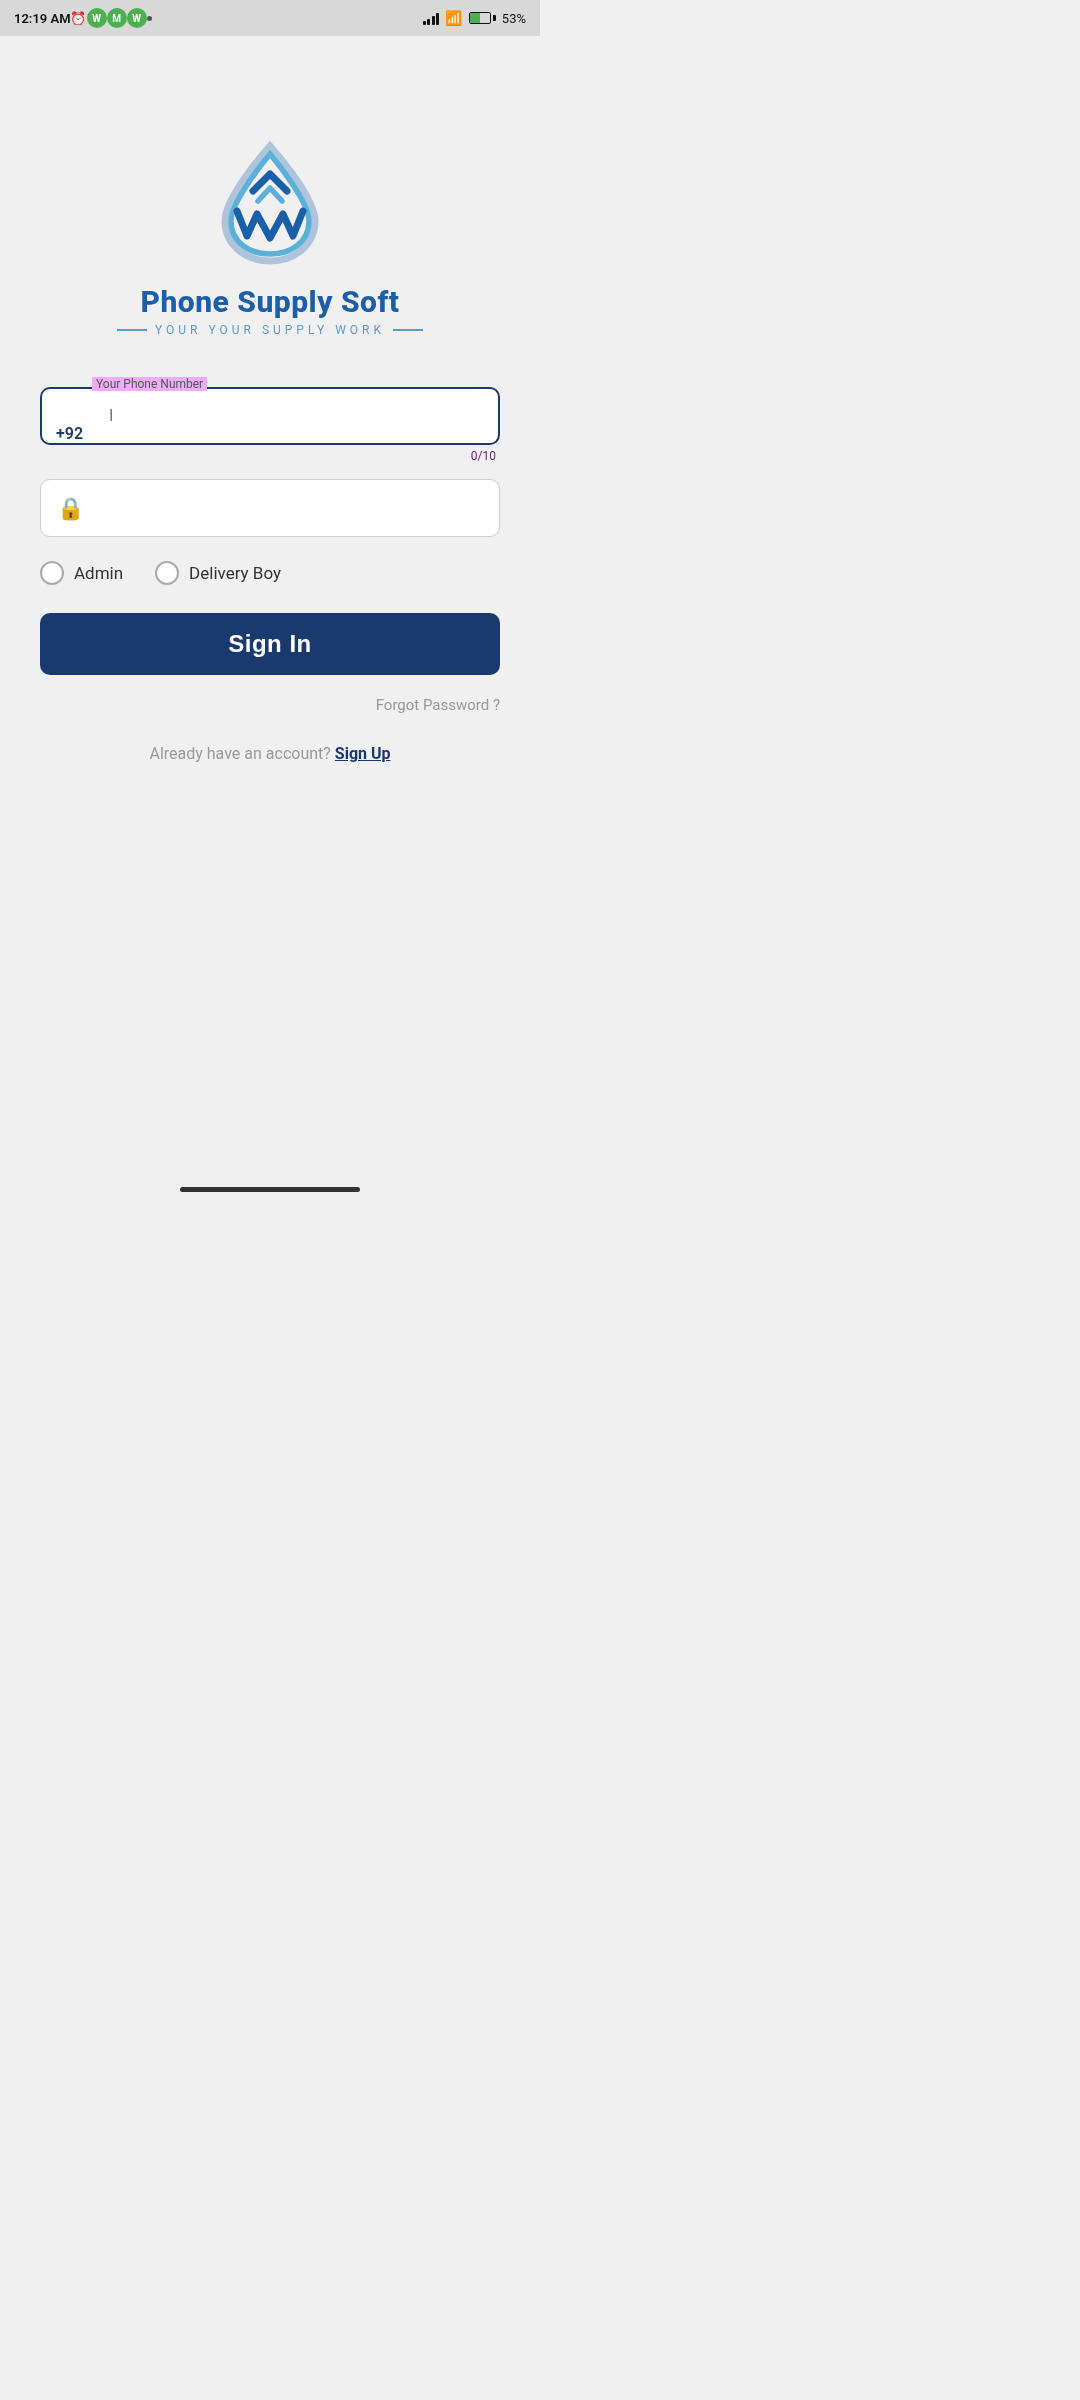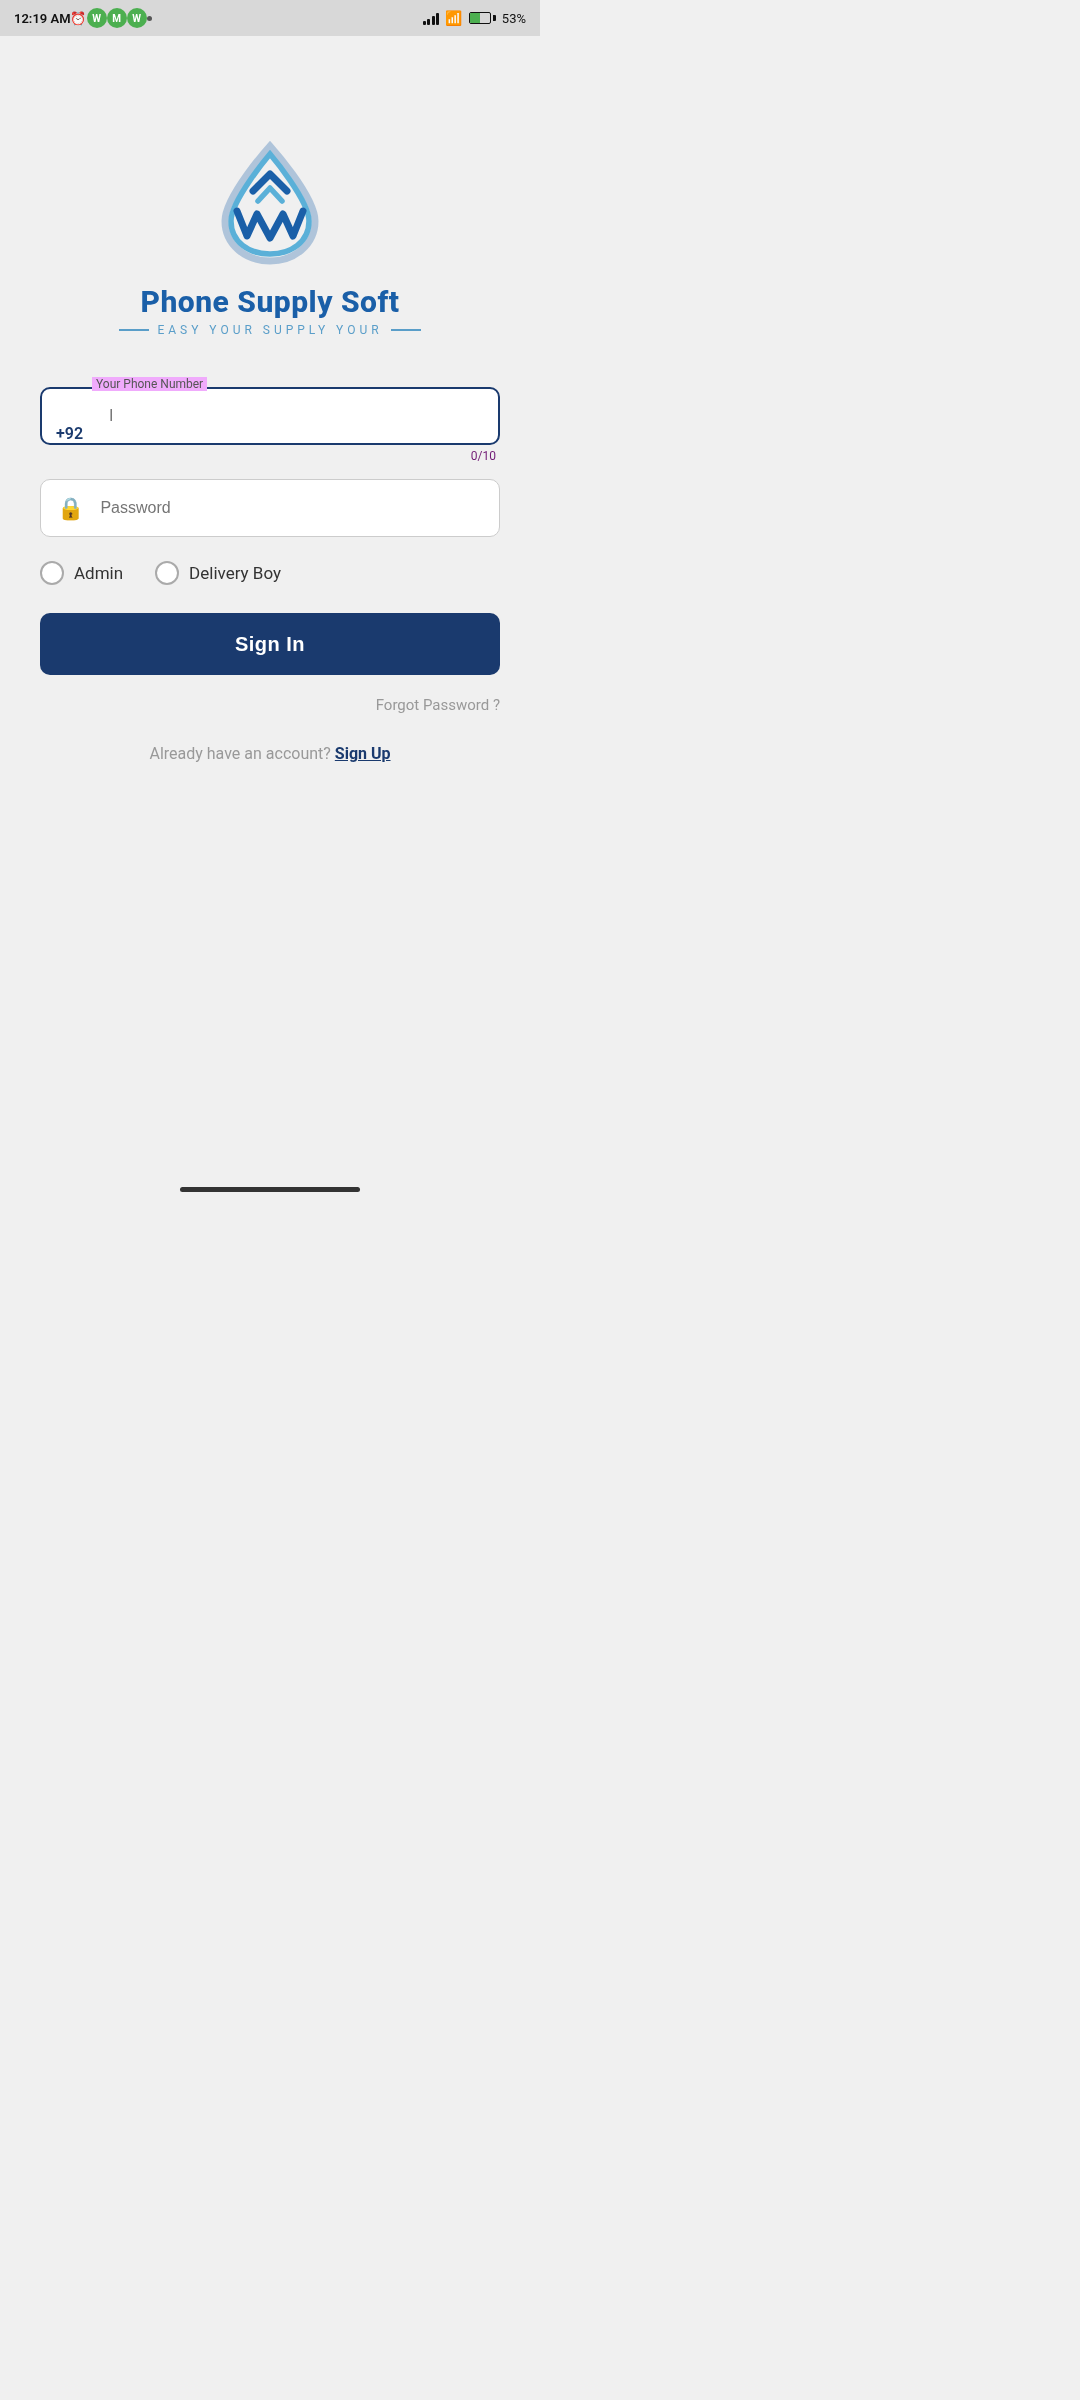--- a/index.html
+++ b/index.html
@@ -278,21 +278,21 @@
       font-size: 17px;
       color: #333;
     }
 
     
     .sign-in-btn {
       width: 100%;
       height: 62px;
       background-color: #1a3a6e;
       color: white;
-      font-size: 20px;
+      font-size: 24px;
       font-weight: 600;
       border: none;
       border-radius: 10px;
       cursor: pointer;
       margin-bottom: 20px;
       letter-spacing: 0.5px;
     }
 
     .forgot-password {
       text-align: right;
@@ -372,42 +372,41 @@
 
       <polyline points="32,75 42,100 52,78 65,102 78,78 88,100 98,75" fill="none" stroke="#1a5fa8" stroke-width="7" stroke-linecap="round" stroke-linejoin="round"></polyline>
 
       <polyline points="48,55 65,38 82,55" fill="none" stroke="#1a5fa8" stroke-width="7" stroke-linecap="round" stroke-linejoin="round"></polyline>
       <polyline points="53,65 65,52 77,65" fill="none" stroke="#5ab0d8" stroke-width="5.5" stroke-linecap="round" stroke-linejoin="round"></polyline>
     </svg>
 
     <div class="app-title">Phone Supply Soft</div>
     <div class="app-subtitle">
       <div class="subtitle-line"></div>
-      <span>EASY YOUR SUPPLY YOUR</span>
+      <span>YOUR YOUR SUPPLY WORK</span>
       <div class="subtitle-line"></div>
     </div>
   </div>
 
   <div class="form-area">
 
     
     <div class="phone-field-wrapper">
       <span class="phone-label">Your Phone Number</span>
       <div class="phone-row">
         <span class="country-code">+92</span>
         <input class="phone-input" type="tel" placeholder="I" style="">
       </div>
     </div>
     <div class="char-count">0/10</div>
 
     
     <div class="password-field-wrapper">
       <div class="password-row">
         <span class="lock-icon">🔒</span>
-        <input class="password-input" type="password" placeholder="Password" style="">
       </div>
     </div>
 
     
     <div class="radio-group">
       <label class="radio-item">
         <div class="radio-circle"></div>
         <span class="radio-label">Admin</span>
       </label>
       <label class="radio-item">

